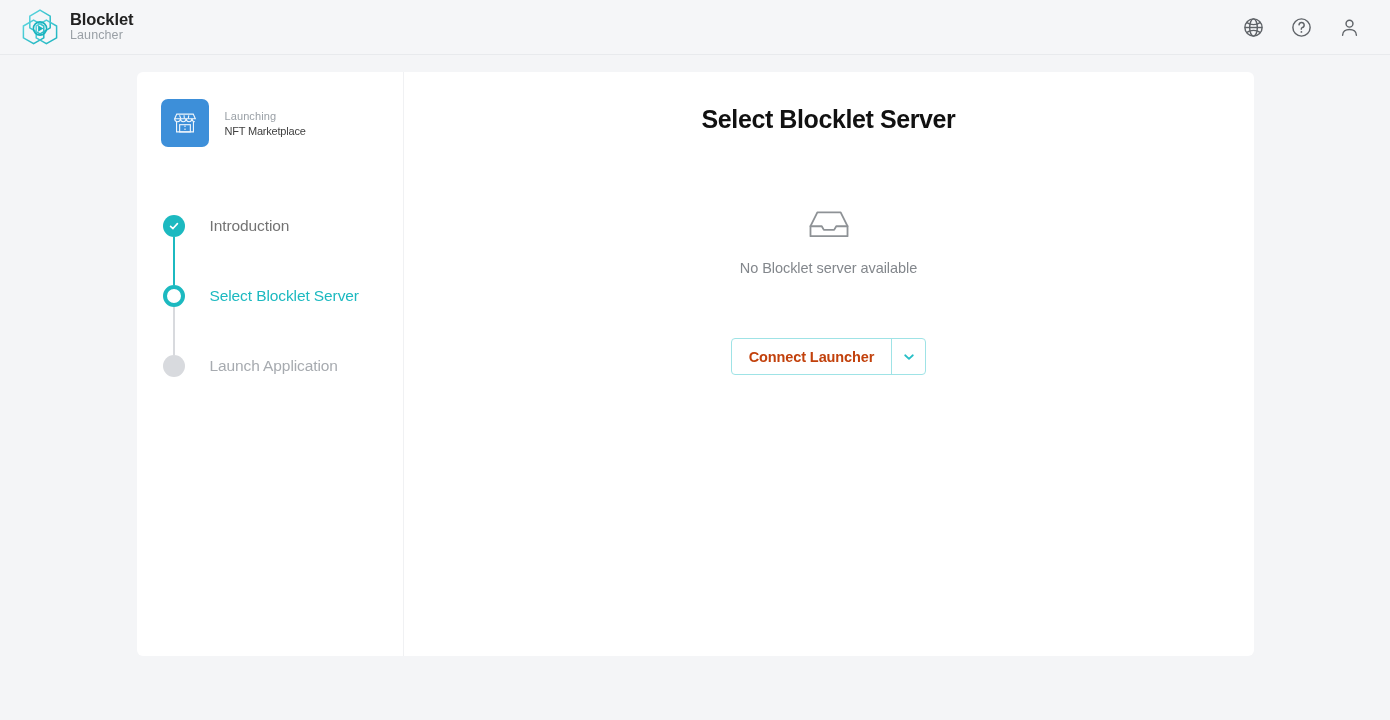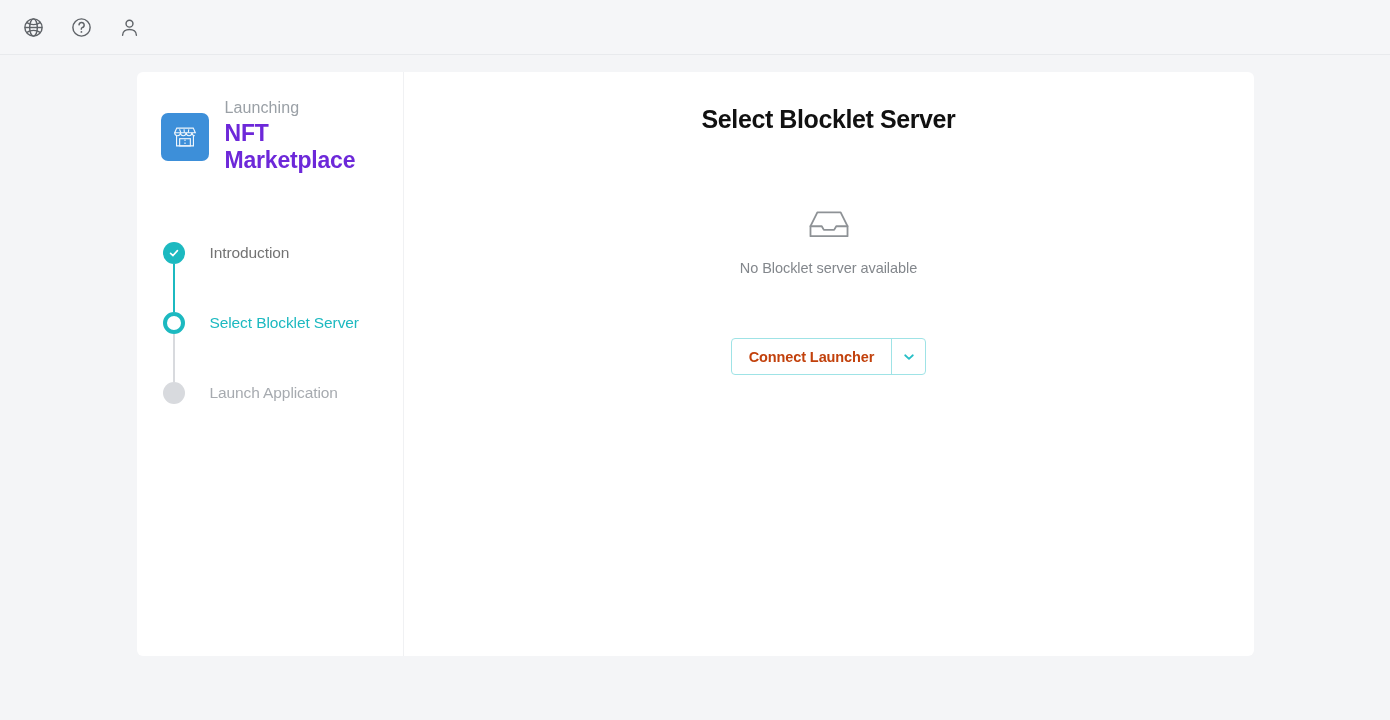--- a/index.html
+++ b/index.html
@@ -106,28 +106,28 @@
     display: flex;
     align-items: center;
     justify-content: center;
   }
   .app-meta {
     display: flex;
     flex-direction: column;
     gap: 3px;
   }
   .app-launching {
-    font-size: 16px;
+    font-size: 11px;
     color: #9aa0a6;
     letter-spacing: 0.1px;
   }
   .app-title {
-    font-size: 23px;
-    font-weight: bold;
-    color: #6d28d9;
+    font-size: 11px;
+    font-weight: normal;
+    color: #404040;
     letter-spacing: -0.2px;
   }
 
   .stepper {
     margin-top: 68px;
     position: relative;
   }
   .step {
     position: relative;
     height: 70px;
@@ -256,20 +256,41 @@
     color: #27bfc6;
     cursor: pointer;
     background: transparent;
   }
 </style>
 </head>
 <body>
 
 <div class="topbar">
 
+  <div class="brand">
+    <span class="brand-logo">
+      <svg width="40" height="40" viewBox="0 0 40 40" fill="none">
+        <defs>
+          <linearGradient id="lg" x1="0" y1="0" x2="1" y2="1">
+            <stop offset="0%" stop-color="#5ed6e0"></stop>
+            <stop offset="100%" stop-color="#18b2bd"></stop>
+          </linearGradient>
+        </defs>
+        <path d="M20 3.2 L30.2 9.1 L30.2 20.9 L20 26.8 L9.8 20.9 L9.8 9.1 Z" stroke="url(#lg)" stroke-width="1.5" fill="none"></path>
+        <path d="M13.6 13.1 L23.8 19 L23.8 30.8 L13.6 36.7 L3.4 30.8 L3.4 19 Z" stroke="url(#lg)" stroke-width="1.5" fill="none"></path>
+        <path d="M26.4 13.1 L36.6 19 L36.6 30.8 L26.4 36.7 L16.2 30.8 L16.2 19 Z" stroke="url(#lg)" stroke-width="1.5" fill="none"></path>
+        <circle cx="20" cy="21.5" r="6.6" stroke="#18b2bd" stroke-width="1.6" fill="none"></circle>
+        <path d="M18.1 18.2 L23.4 21.5 L18.1 24.8 Z" fill="#18b2bd"></path>
+      </svg>
+    </span>
+    <span class="brand-text">
+      <span class="brand-name">Blocklet</span>
+      <span class="brand-sub">Launcher</span>
+    </span>
+  </div>
 
   <div class="topbar-actions">
     <span class="icon-btn" title="Language">
       <svg width="23" height="23" viewBox="0 0 24 24" fill="none" stroke="currentColor" stroke-width="1.5">
         <circle cx="12" cy="12" r="9"></circle>
         <ellipse cx="12" cy="12" rx="4" ry="9"></ellipse>
         <line x1="3" y1="12" x2="21" y2="12"></line>
         <path d="M4.6 6.6 A13 13 0 0 0 19.4 6.6"></path>
         <path d="M4.6 17.4 A13 13 0 0 1 19.4 17.4"></path>
       </svg>

